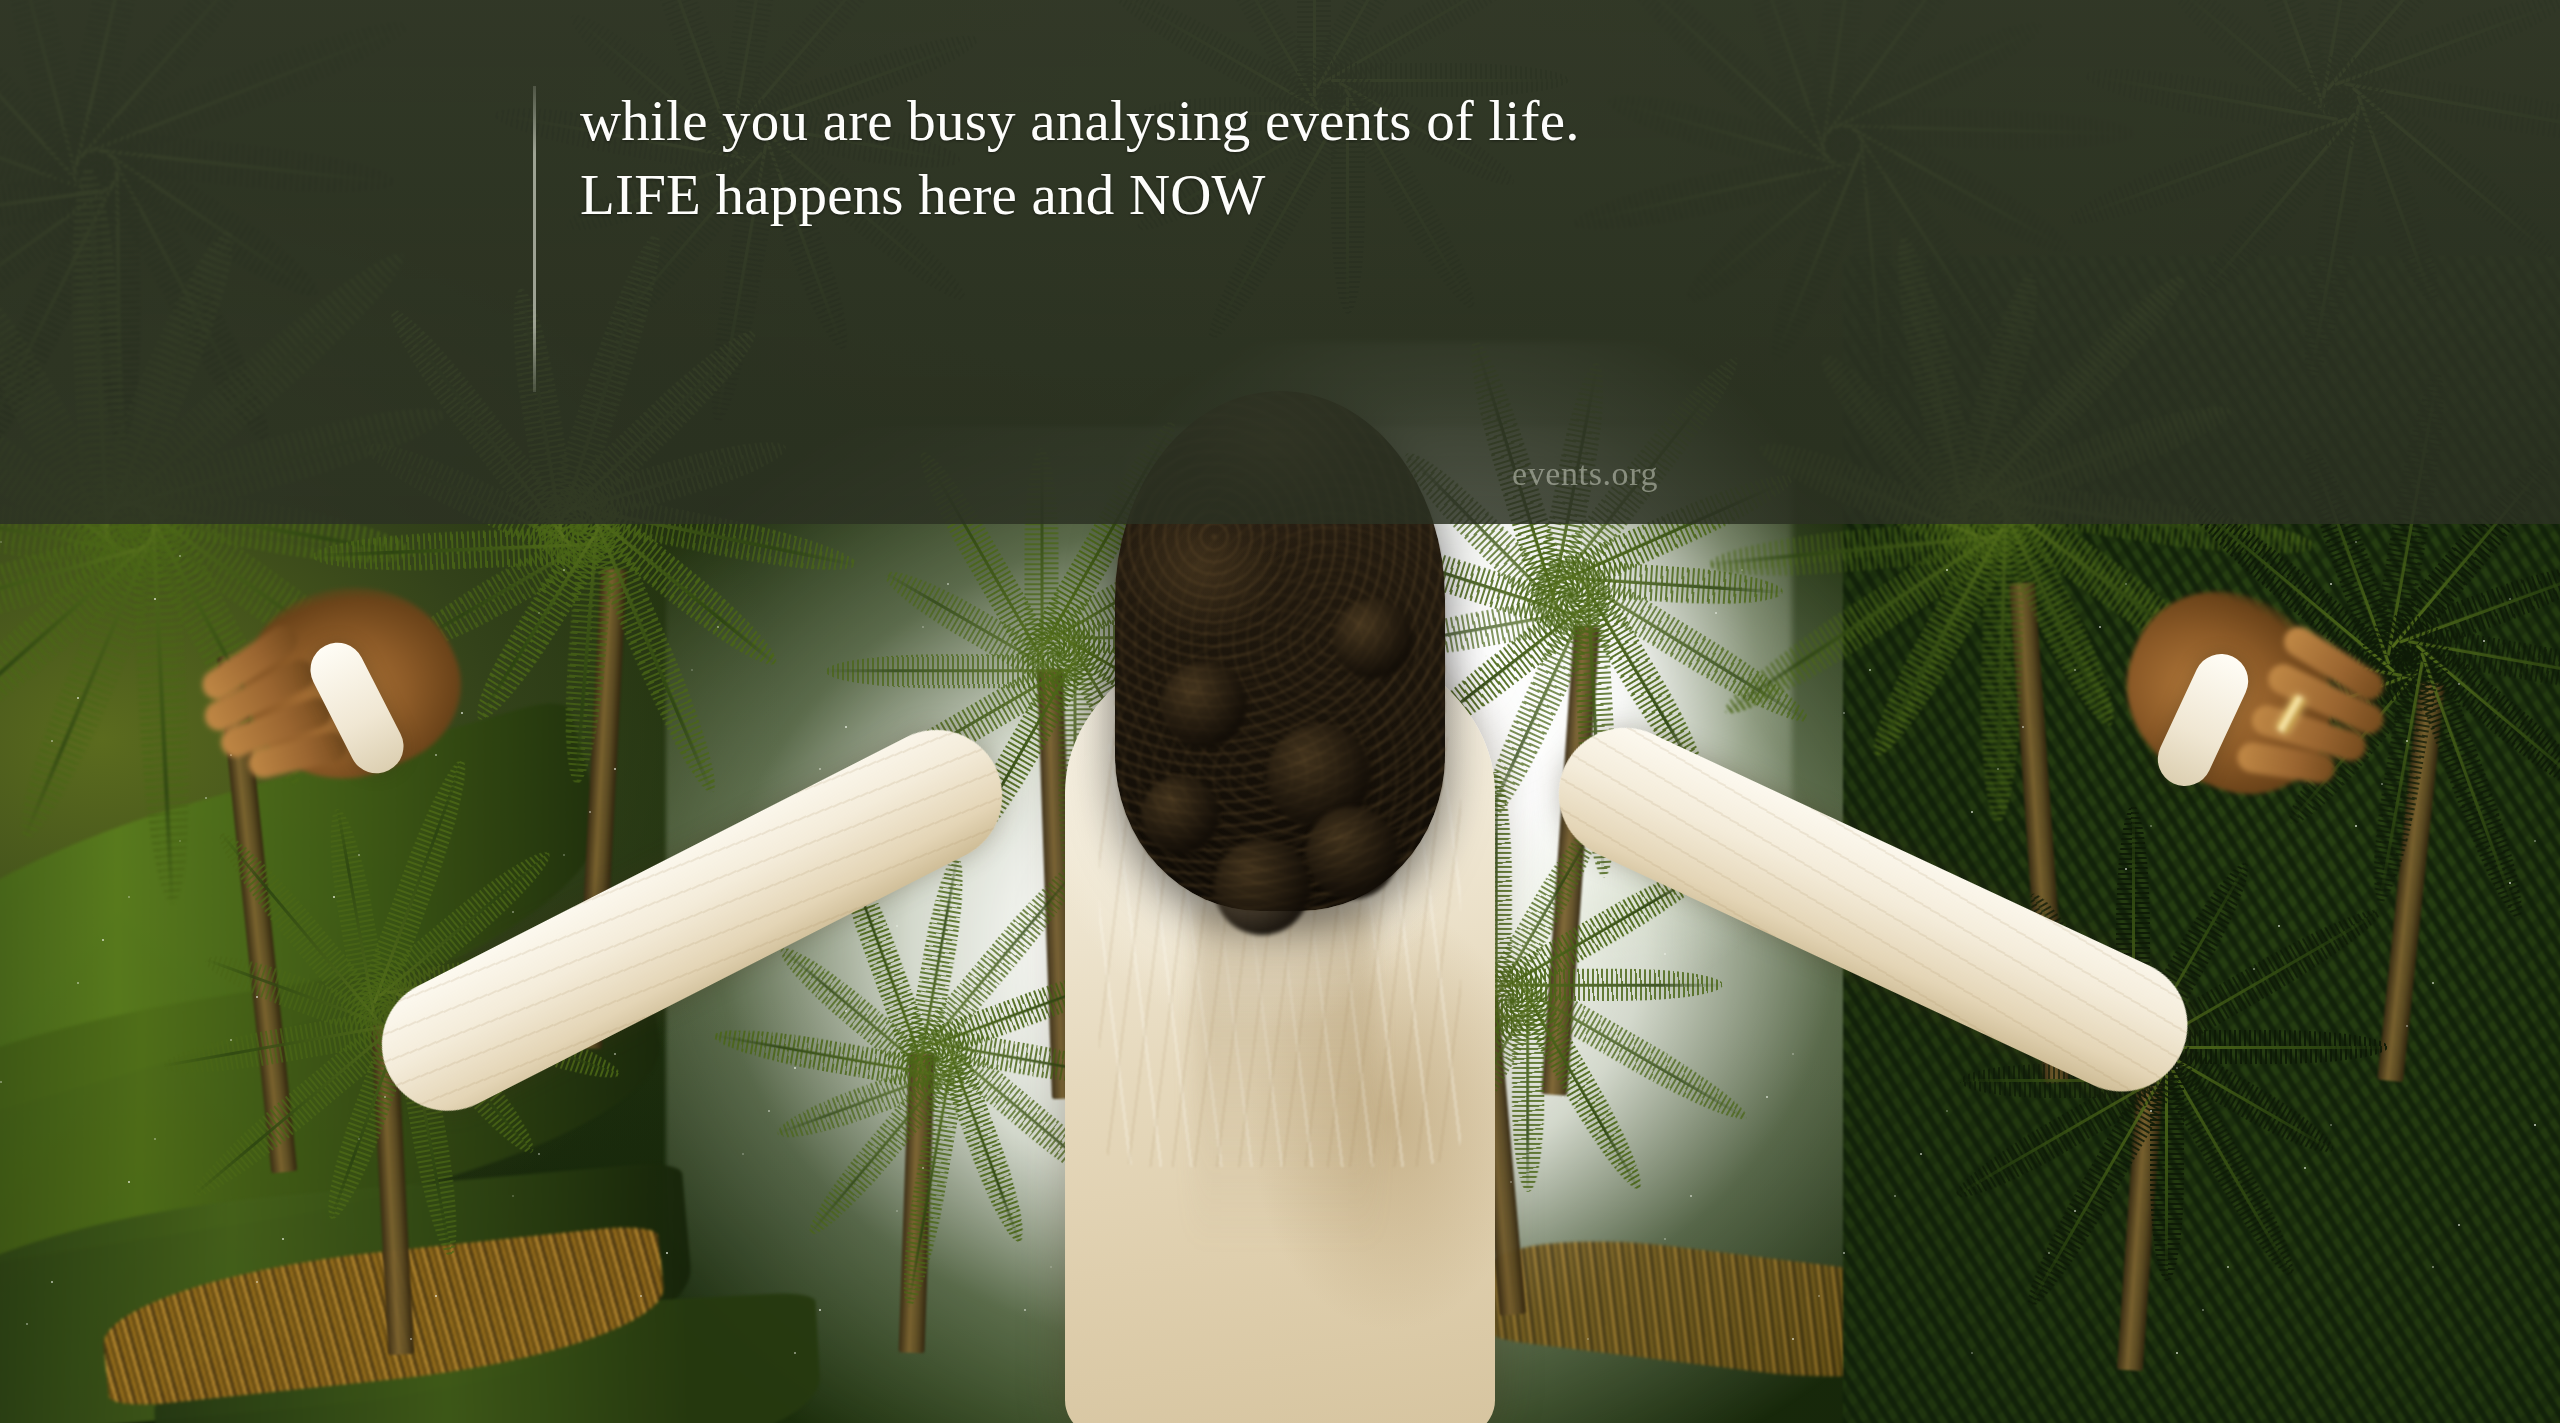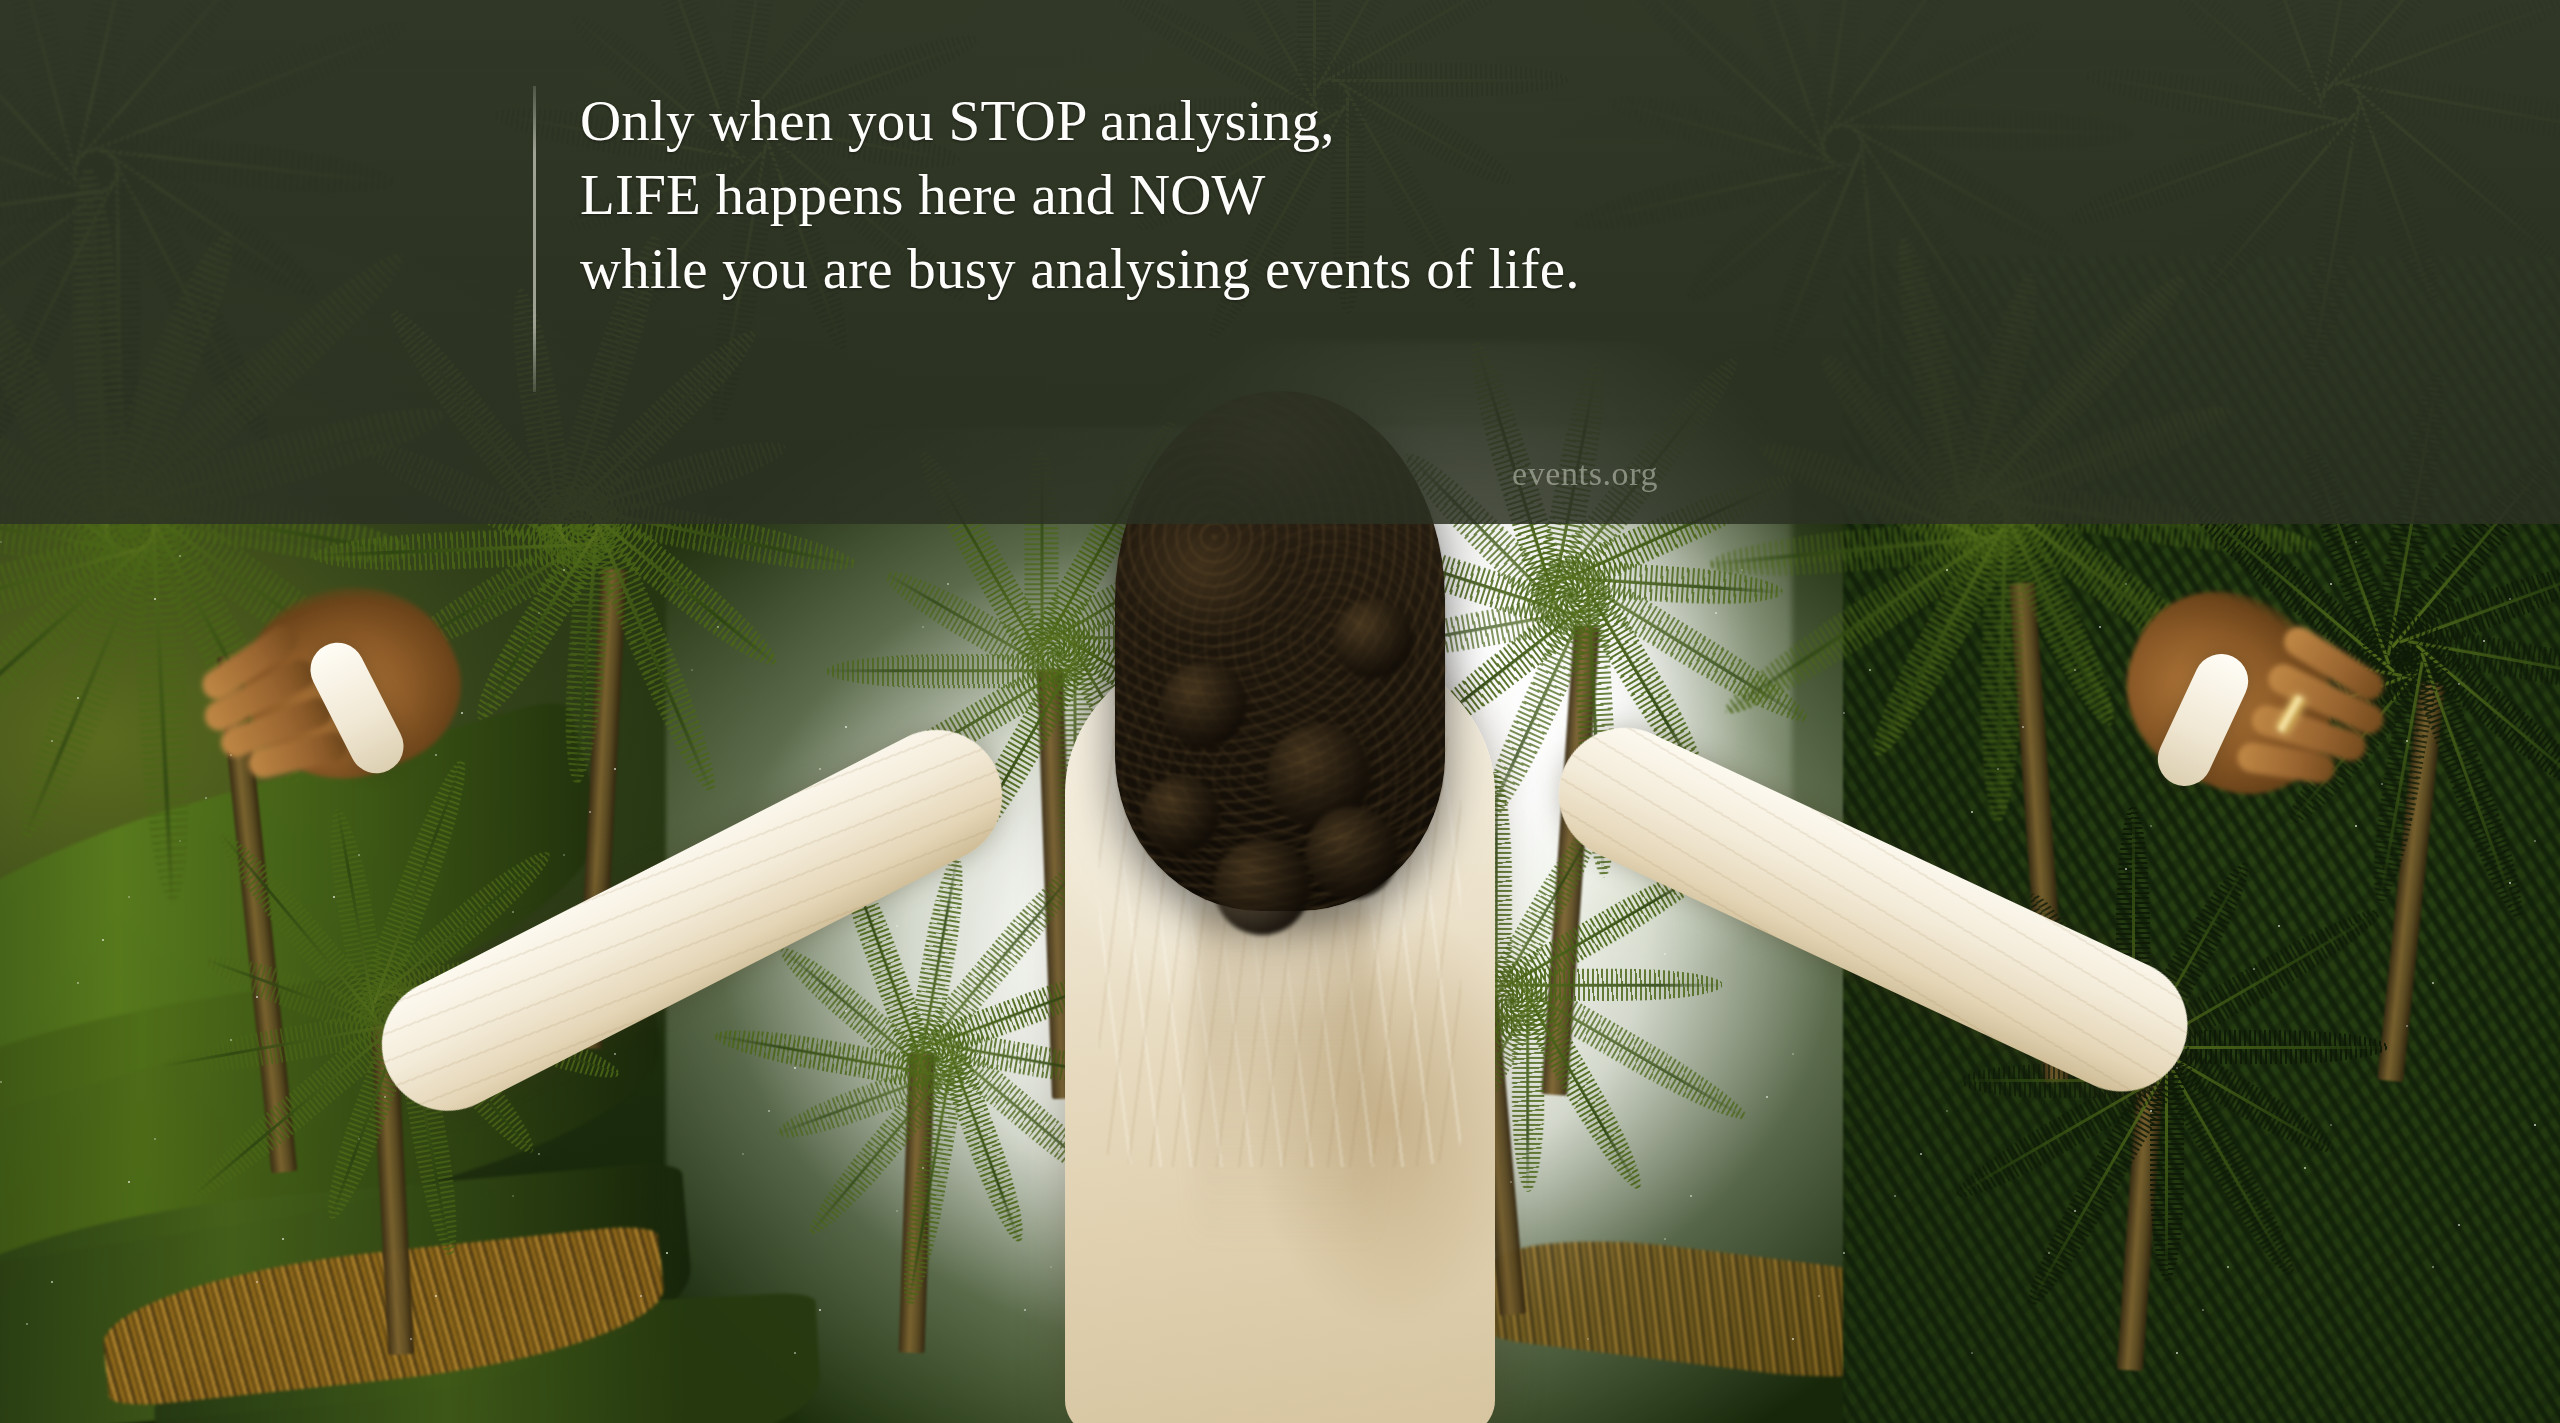--- a/index.html
+++ b/index.html
@@ -819,20 +819,19 @@
     </div>
   </div>
 
   <div class="band">
     <div class="band-inner"></div>
   </div>
 
   <div class="rule"></div>
 
   <div class="quote">
-    <div class="quote-line">Only when you STOP analysing,</div>
+    <div class="quote-line">while you are busy analysing events of life.</div>
     <div class="quote-line">LIFE happens here and NOW</div>
-    <div class="quote-line">while you are busy analysing events of life.</div>
   </div>
 
   <div class="watermark">events.org</div>
 
 </div>
 
 </body></html>

